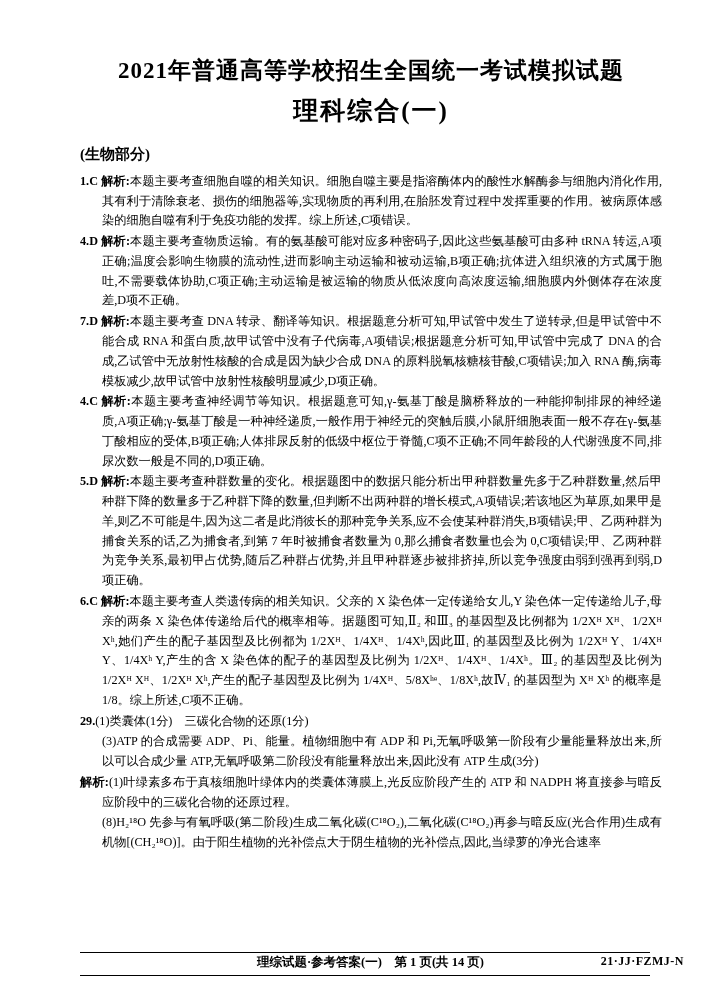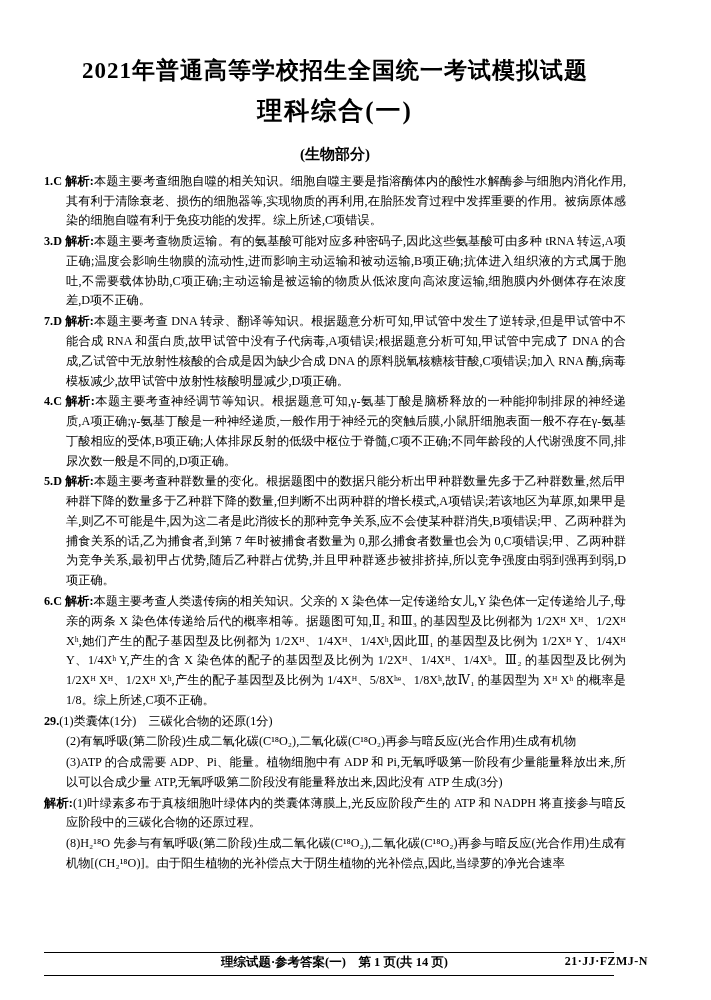--- a/index.html
+++ b/index.html
@@ -14,39 +14,40 @@
     color: #000000;
     position: relative;
     overflow: hidden;
   }
   .page {
     width: 658px;
     height: 1000px;
     box-sizing: border-box;
     padding: 48px 32px 0 44px;
     position: relative;
+    margin-left: 36px;
   }
   .doc-title {
     text-align: center;
     font-size: 23px;
     font-weight: bold;
     letter-spacing: 1px;
     line-height: 1.3;
     margin: 8px 0 2px 0;
     font-family: "Liberation Serif", "DejaVu Serif", serif;
   }
   .doc-subtitle {
     text-align: center;
     font-size: 25px;
     font-weight: bold;
     letter-spacing: 2px;
     margin: 8px 0 4px 0;
   }
   .section-title {
-    text-align: center;
+    text-align: left;
     font-size: 15px;
     font-weight: bold;
     margin: 18px 0 8px 0;
   }
   .body-text {
     font-size: 12.2px;
     line-height: 1.62;
     text-align: justify;
     text-justify: inter-ideograph;
   }
@@ -111,21 +112,21 @@
   <div class="section-title">(生物部分)</div>
 
   <div class="body-text">
 
     <div class="qitem indent-hang">
       <span class="qnum">1.C</span>
       <span class="label-bold">解析:</span><span>本题主要考查细胞自噬的相关知识。细胞自噬主要是指溶酶体内的酸性水解酶参与细胞内消化作用,其有利于清除衰老、损伤的细胞器等,实现物质的再利用,在胎胚发育过程中发挥重要的作用。被病原体感染的细胞自噬有利于免疫功能的发挥。综上所述,C项错误。</span>
     </div>
 
     <div class="qitem indent-hang">
-      <span class="qnum">3.D</span>
+      <span class="qnum">4.D</span>
       <span class="label-bold">解析:</span><span>本题主要考查物质运输。有的氨基酸可能对应多种密码子,因此这些氨基酸可由多种 tRNA 转运,A项正确;温度会影响生物膜的流动性,进而影响主动运输和被动运输,B项正确;抗体进入组织液的方式属于胞吐,不需要载体协助,C项正确;主动运输是被运输的物质从低浓度向高浓度运输,细胞膜内外侧体存在浓度差,D项不正确。</span>
     </div>
 
     <div class="qitem indent-hang">
       <span class="qnum">7.D</span>
       <span class="label-bold">解析:</span><span>本题主要考查 DNA 转录、翻译等知识。根据题意分析可知,甲试管中发生了逆转录,但是甲试管中不能合成 RNA 和蛋白质,故甲试管中没有子代病毒,A项错误;根据题意分析可知,甲试管中完成了 DNA 的合成,乙试管中无放射性核酸的合成是因为缺少合成 DNA 的原料脱氧核糖核苷酸,C项错误;加入 RNA 酶,病毒模板减少,故甲试管中放射性核酸明显减少,D项正确。</span>
     </div>
 
     <div class="qitem indent-hang">
       <span class="qnum">4.C</span>
@@ -139,21 +140,20 @@
 
     <div class="qitem indent-hang">
       <span class="qnum">6.C</span>
       <span class="label-bold">解析:</span><span>本题主要考查人类遗传病的相关知识。父亲的 X 染色体一定传递给女儿,Y 染色体一定传递给儿子,母亲的两条 X 染色体传递给后代的概率相等。据题图可知,Ⅱ₂ 和Ⅲ₃ 的基因型及比例都为 1/2Xᴴ Xᴴ、1/2Xᴴ Xʰ,她们产生的配子基因型及比例都为 1/2Xᴴ、1/4Xᴴ、1/4Xʰ,因此Ⅲ₁ 的基因型及比例为 1/2Xᴴ Y、1/4Xᴴ Y、1/4Xʰ Y,产生的含 X 染色体的配子的基因型及比例为 1/2Xᴴ、1/4Xᴴ、1/4Xʰ。Ⅲ₂ 的基因型及比例为 1/2Xᴴ Xᴴ、1/2Xᴴ Xʰ,产生的配子基因型及比例为 1/4Xᴴ、5/8Xʰᵉ、1/8Xʰ,故Ⅳ₁ 的基因型为 Xᴴ Xʰ 的概率是 1/8。综上所述,C项不正确。</span>
     </div>
 
     <div class="qitem indent-hang">
       <span class="qnum">29.</span><span>(1)类囊体(1分)　三碳化合物的还原(1分)</span>
     </div>
 
-    <div class="qitem para-indent">(2)有氧呼吸(第二阶段)生成二氧化碳(C¹⁸O₂),二氧化碳(C¹⁸O₂)再参与暗反应(光合作用)生成有机物</div>
     <div class="qitem para-indent">(3)ATP 的合成需要 ADP、Pi、能量。植物细胞中有 ADP 和 Pi,无氧呼吸第一阶段有少量能量释放出来,所以可以合成少量 ATP,无氧呼吸第二阶段没有能量释放出来,因此没有 ATP 生成(3分)</div>
 
     <div class="qitem indent-hang">
       <span class="label-bold">解析:</span><span>(1)叶绿素多布于真核细胞叶绿体内的类囊体薄膜上,光反应阶段产生的 ATP 和 NADPH 将直接参与暗反应阶段中的三碳化合物的还原过程。</span>
     </div>
 
     <div class="qitem para-indent">(8)H₂¹⁸O 先参与有氧呼吸(第二阶段)生成二氧化碳(C¹⁸O₂),二氧化碳(C¹⁸O₂)再参与暗反应(光合作用)生成有机物[(CH₂¹⁸O)]。由于阳生植物的光补偿点大于阴生植物的光补偿点,因此,当绿萝的净光合速率</div>
 
   </div>
 

